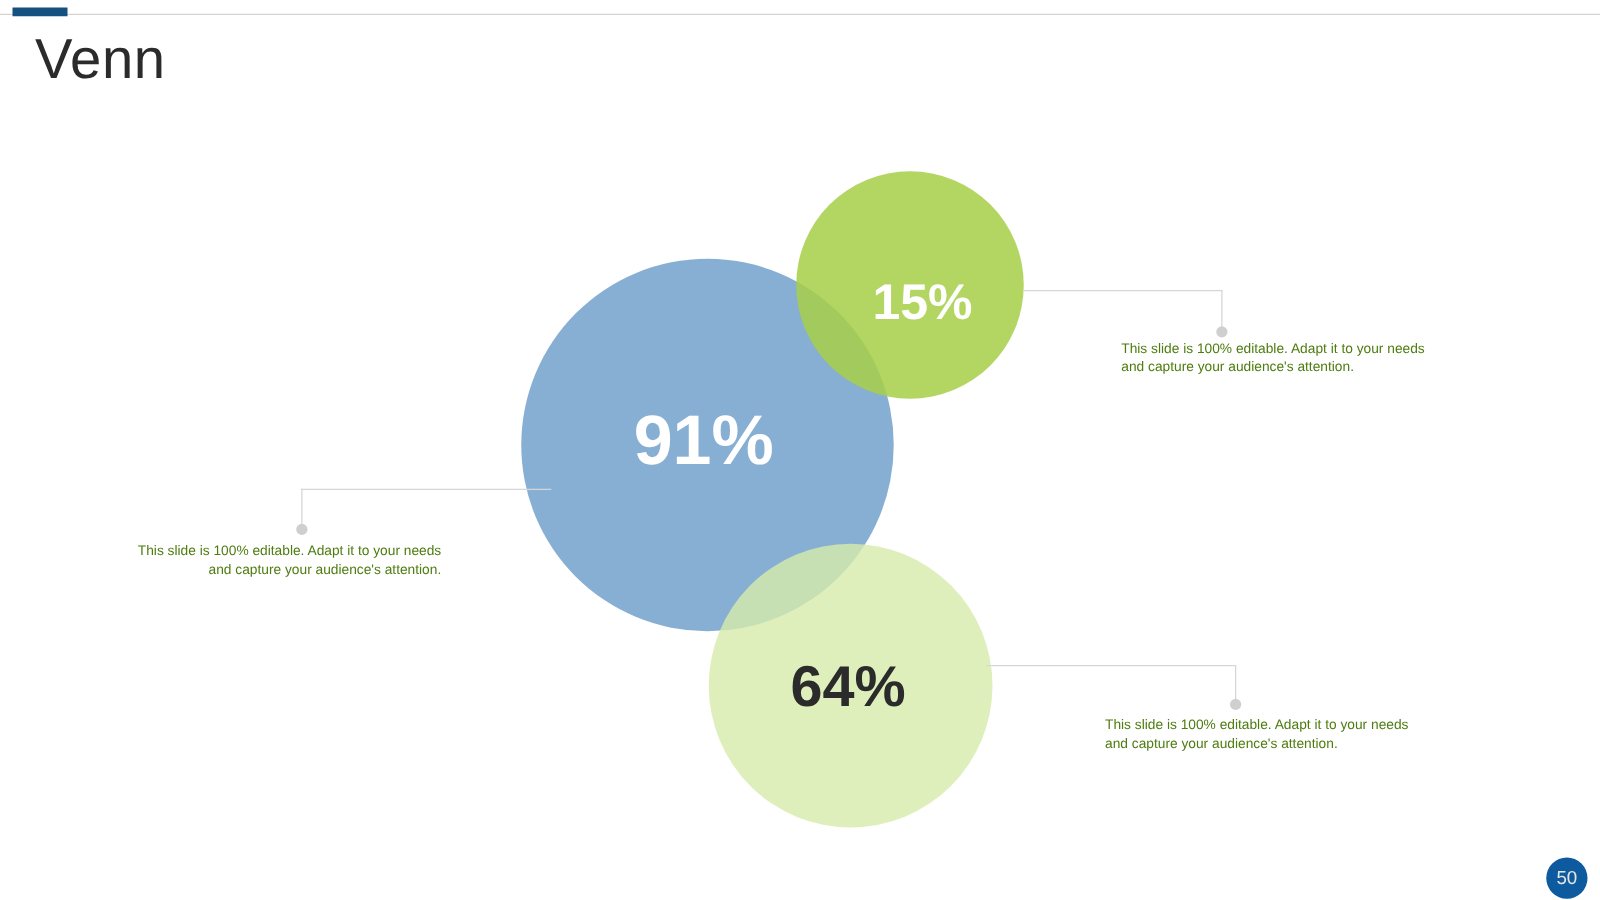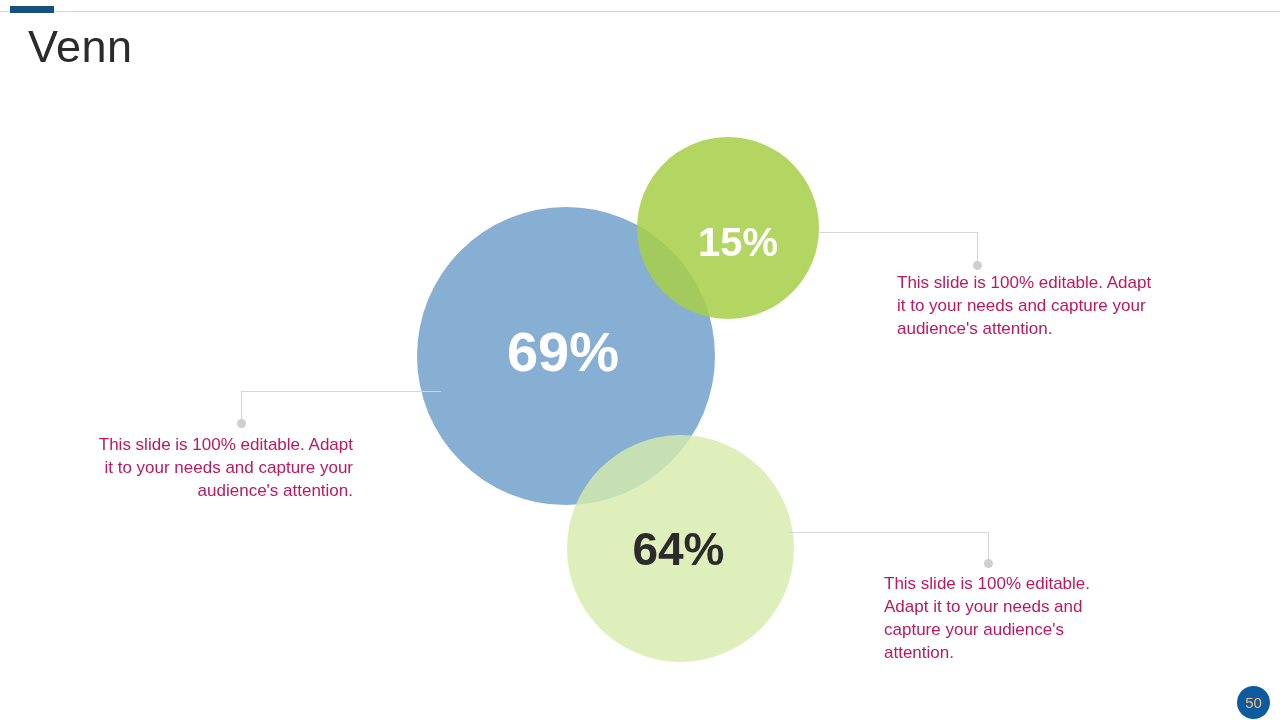--- a/index.html
+++ b/index.html
@@ -123,58 +123,58 @@
   .c2-dot { left: 237px; top: 419px; }
 
   
   .c3-h { left: 789px; top: 532px; width: 200px; }
   .c3-v { left: 988px; top: 532px; height: 31px; }
   .c3-dot { left: 984px; top: 559px; }
 
   
   .callout {
     position: absolute;
-    font-size: 17px;
+    font-size: 11px;
     line-height: 1.35;
-    color: #be185d;
+    color: #4d7c0f;
     z-index: 7;
   }
   .callout-top-right   { left: 897px; top: 272px; width: 262px; text-align: left; }
   .callout-left        { left: 95px;  top: 434px; width: 258px; text-align: right; }
   .callout-bottom-right{ left: 884px; top: 573px; width: 252px; text-align: left; }
 
   
   .page-badge {
     position: absolute;
     left: 1237px;
     top: 686px;
     width: 33px;
     height: 33px;
     border-radius: 50%;
     background: #0d5a9e;
-    color: #fdba74;
+    color: #e5e5e5;
     font-size: 15px;
     display: flex;
     align-items: center;
     justify-content: center;
   }
 </style>
 </head>
 <body>
 
 <div class="slide">
 
   <div class="header-rule"></div>
   <div class="header-accent"></div>
   <div class="page-title">Venn</div>
 
   <div class="venn-stage">
 
     <div class="circle circle-blue">
-      <span class="pct pct-blue">69%</span>
+      <span class="pct pct-blue">91%</span>
     </div>
 
     <div class="circle circle-green">
       <span class="pct pct-green">15%</span>
     </div>
 
     <div class="circle circle-lightgreen">
       <span class="pct pct-light">64%</span>
     </div>
 

